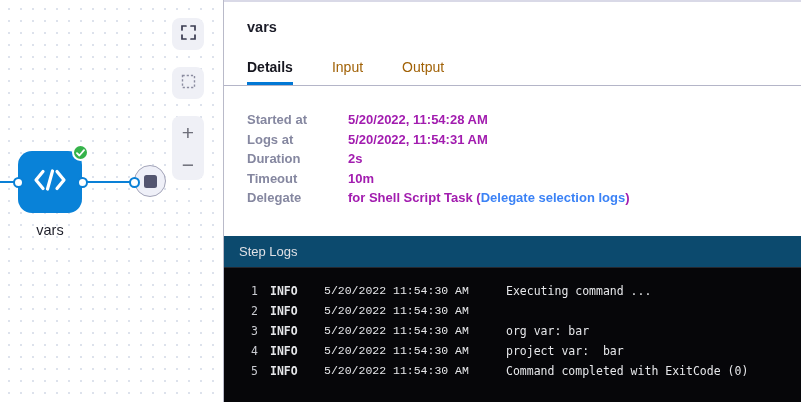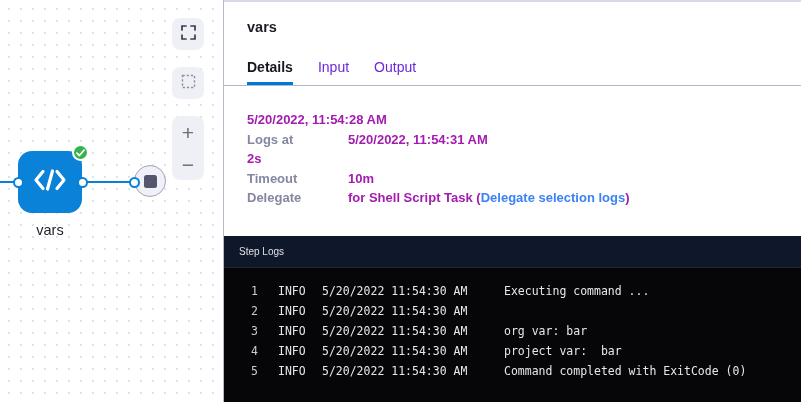--- a/index.html
+++ b/index.html
@@ -56,44 +56,44 @@
   .zoom-btn { flex:1; border:none; background:transparent; cursor:pointer;
               font-size:21px; line-height:1; color:#6e6f7a; display:flex;
               align-items:center; justify-content:center; padding:0;
               font-family:"Liberation Sans", sans-serif; }
 
   
   .panel { position:relative; flex:1; height:402px; background:#fff;
            border-top:2px solid #d9d9e7; }
   .panel-title { margin:17px 0 0 23px; font-size:14.5px; font-weight:700;
                  color:#1b1c28; }
-  .tabs { display:flex; gap:25px; margin-top:24px; padding-left:23px;
+  .tabs { display:flex; gap:39px; margin-top:24px; padding-left:23px;
           border-bottom:1px solid #b4b5c8; }
-  .tab { font-size:14px; color:#6d28d9; padding-bottom:10px; cursor:pointer; }
+  .tab { font-size:14px; color:#a16207; padding-bottom:10px; cursor:pointer; }
   .tab.active { font-weight:700; color:#16161f;
                 box-shadow:inset 0 -3px 0 #0278d5; }
 
   .details { padding:24px 0 0 23px; }
   .drow { display:flex; font-size:13px; line-height:19.6px; }
   .dlabel { width:101px; color:#8587a0; font-weight:700; }
   .dvalue { color:#a21caf; font-weight:700; white-space:pre; }
   .dlink  { color:#3b82f6; font-weight:700; cursor:pointer; white-space:pre; }
 
   
   .logs { position:absolute; left:0; right:0; top:234px; bottom:0;
           background:#060609; }
-  .logs-header { height:32px; background:#0f172a; border-bottom:1px solid #26272e;
+  .logs-header { height:32px; background:#0c4a6e; border-bottom:1px solid #26272e;
                  display:flex; align-items:center; padding-left:15px;
-                 font-size:10px; color:#dfe0e5;text-align:center; }
+                 font-size:13px; color:#dfe0e5;text-align:center; }
   .logs-body { padding-top:13px;
                font-family:"DejaVu Sans Mono", monospace; font-size:11.5px; }
   .log-row { display:flex; line-height:20px; color:#e6e7ea; white-space:pre; }
   .log-num   { width:34px; text-align:right; color:#c9cbd1; }
-  .log-level { margin-left:20px; width:30px; }
-  .log-time  { margin-left:14px; width:146px; }
+  .log-level { margin-left:12px; width:30px;font-weight:bold; }
+  .log-time  { margin-left:24px; width:146px;font-family:Liberation Mono, monospace; }
   .log-msg   { margin-left:36px;text-align:center; }
 </style>
 </head>
 <body>
 
 <div class="app">
 
   <div class="canvas">
     <div class="edge edge-a"></div>
     <div class="edge edge-b"></div>
@@ -153,27 +153,29 @@
     <div class="panel-title">vars</div>
 
     <div class="tabs">
       <span class="tab active">Details</span>
       <span class="tab">Input</span>
       <span class="tab">Output</span>
     </div>
 
     <div class="details">
       <div class="drow">
+        <span class="dlabel">Started at</span>
         <span class="dvalue">5/20/2022, 11:54:28 AM</span>
       </div>
       <div class="drow">
         <span class="dlabel">Logs at</span>
         <span class="dvalue">5/20/2022, 11:54:31 AM</span>
       </div>
       <div class="drow">
+        <span class="dlabel">Duration</span>
         <span class="dvalue">2s</span>
       </div>
       <div class="drow">
         <span class="dlabel">Timeout</span>
         <span class="dvalue">10m</span>
       </div>
       <div class="drow">
         <span class="dlabel">Delegate</span>
         <span class="dvalue">for Shell Script Task (</span>
           <span class="dlink">Delegate selection logs</span>

